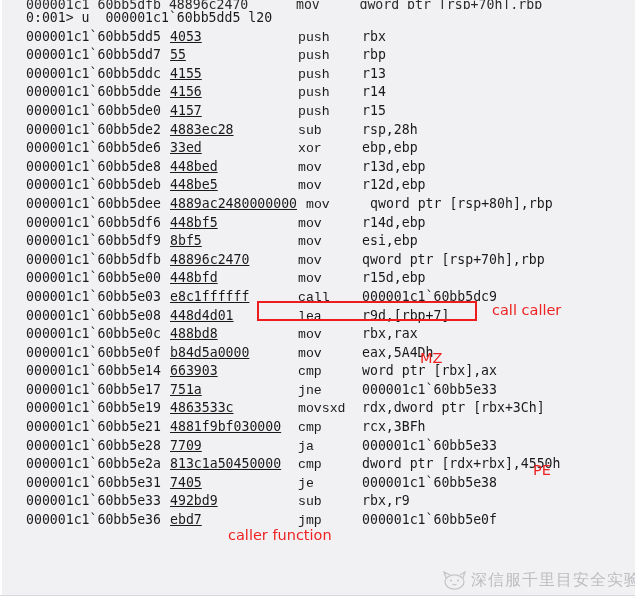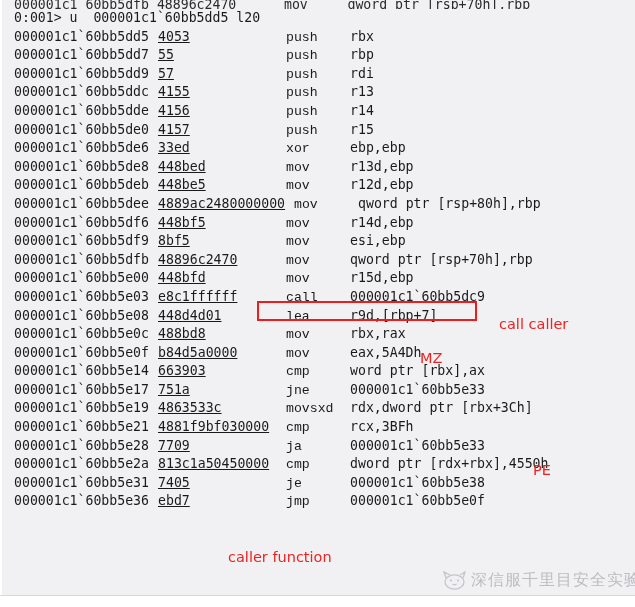--- a/index.html
+++ b/index.html
@@ -24,21 +24,21 @@
     border-left: 2px solid #ffffff;
     padding: 0;
     overflow: hidden;
   }
   .line {
     height: 18.6px;
     line-height: 18.6px;
     white-space: pre;
     font-size: 13.2px;
     color: #1a1a1a;
-    padding-left: 12px;
+    padding-left: 24px;
     letter-spacing: 0px;
   }
   .line.partial {
     height: 9px;
     line-height: 9px;
     overflow: hidden;
     color: #2a2a2a;
   }
   .prompt-line { color: #1a1a1a; }
   .addr   { display: inline-block; width: 144px; }
@@ -92,55 +92,56 @@
 
   <div class="code-pane">
 
     <div class="line partial">000001c1`60bb5dfb 48896c2470      mov     qword ptr [rsp+70h],rbp</div>
 
     <div class="line prompt-line">0:001&gt; u  000001c1`60bb5dd5 l20</div>
 
     <div id="listing-host">
         <div class="line"><span class="addr">000001c1`60bb5dd5</span><span class="bytes">4053</span><span class="mnem">push</span><span class="ops">rbx</span></div>
         <div class="line"><span class="addr">000001c1`60bb5dd7</span><span class="bytes">55</span><span class="mnem">push</span><span class="ops">rbp</span></div>
-        <div class="line"><span class="addr">000001c1`60bb5dd9</span><span class="bytes">57</span><span class="mnem">push</span><span class="ops">rdi</span></div>
         <div class="line"><span class="addr">000001c1`60bb5ddc</span><span class="bytes">4155</span><span class="mnem">push</span><span class="ops">r13</span></div>
         <div class="line"><span class="addr">000001c1`60bb5dde</span><span class="bytes">4156</span><span class="mnem">push</span><span class="ops">r14</span></div>
         <div class="line"><span class="addr">000001c1`60bb5de0</span><span class="bytes">4157</span><span class="mnem">push</span><span class="ops">r15</span></div>
+        <div class="line"><span class="addr">000001c1`60bb5de2</span><span class="bytes">4883ec28</span><span class="mnem">sub</span><span class="ops">rsp,28h</span></div>
         <div class="line"><span class="addr">000001c1`60bb5de6</span><span class="bytes">33ed</span><span class="mnem">xor</span><span class="ops">ebp,ebp</span></div>
         <div class="line"><span class="addr">000001c1`60bb5de8</span><span class="bytes">448bed</span><span class="mnem">mov</span><span class="ops">r13d,ebp</span></div>
         <div class="line"><span class="addr">000001c1`60bb5deb</span><span class="bytes">448be5</span><span class="mnem">mov</span><span class="ops">r12d,ebp</span></div>
         <div class="line"><span class="addr">000001c1`60bb5dee</span><span class="bytes wide">4889ac2480000000</span><span class="mnem">mov</span><span class="ops">qword ptr [rsp+80h],rbp</span></div>
         <div class="line"><span class="addr">000001c1`60bb5df6</span><span class="bytes">448bf5</span><span class="mnem">mov</span><span class="ops">r14d,ebp</span></div>
         <div class="line"><span class="addr">000001c1`60bb5df9</span><span class="bytes">8bf5</span><span class="mnem">mov</span><span class="ops">esi,ebp</span></div>
         <div class="line"><span class="addr">000001c1`60bb5dfb</span><span class="bytes">48896c2470</span><span class="mnem">mov</span><span class="ops">qword ptr [rsp+70h],rbp</span></div>
         <div class="line"><span class="addr">000001c1`60bb5e00</span><span class="bytes">448bfd</span><span class="mnem">mov</span><span class="ops">r15d,ebp</span></div>
         <div class="line"><span class="addr">000001c1`60bb5e03</span><span class="bytes">e8c1ffffff</span><span class="mnem">call</span><span class="ops">000001c1`60bb5dc9</span></div>
         <div class="line"><span class="addr">000001c1`60bb5e08</span><span class="bytes">448d4d01</span><span class="mnem">lea</span><span class="ops">r9d,[rbp+7]</span></div>
         <div class="line"><span class="addr">000001c1`60bb5e0c</span><span class="bytes">488bd8</span><span class="mnem">mov</span><span class="ops">rbx,rax</span></div>
         <div class="line"><span class="addr">000001c1`60bb5e0f</span><span class="bytes">b84d5a0000</span><span class="mnem">mov</span><span class="ops">eax,5A4Dh</span></div>
         <div class="line"><span class="addr">000001c1`60bb5e14</span><span class="bytes">663903</span><span class="mnem">cmp</span><span class="ops">word ptr [rbx],ax</span></div>
         <div class="line"><span class="addr">000001c1`60bb5e17</span><span class="bytes">751a</span><span class="mnem">jne</span><span class="ops">000001c1`60bb5e33</span></div>
         <div class="line"><span class="addr">000001c1`60bb5e19</span><span class="bytes">4863533c</span><span class="mnem">movsxd</span><span class="ops">rdx,dword ptr [rbx+3Ch]</span></div>
         <div class="line"><span class="addr">000001c1`60bb5e21</span><span class="bytes">4881f9bf030000</span><span class="mnem">cmp</span><span class="ops">rcx,3BFh</span></div>
         <div class="line"><span class="addr">000001c1`60bb5e28</span><span class="bytes">7709</span><span class="mnem">ja</span><span class="ops">000001c1`60bb5e33</span></div>
         <div class="line"><span class="addr">000001c1`60bb5e2a</span><span class="bytes">813c1a50450000</span><span class="mnem">cmp</span><span class="ops">dword ptr [rdx+rbx],4550h</span></div>
         <div class="line"><span class="addr">000001c1`60bb5e31</span><span class="bytes">7405</span><span class="mnem">je</span><span class="ops">000001c1`60bb5e38</span></div>
+        <div class="line"><span class="addr">000001c1`60bb5e33</span><span class="bytes">492bd9</span><span class="mnem">sub</span><span class="ops">rbx,r9</span></div>
         <div class="line"><span class="addr">000001c1`60bb5e36</span><span class="bytes">ebd7</span><span class="mnem">jmp</span><span class="ops">000001c1`60bb5e0f</span></div>
       </div>
 
   </div>
 
   <div class="redbox" id="redbox" style="left: 257px; top: 301px; width: 220px; height: 20px;"></div>
 
   <div id="annot-host">
-      <div class="annot" style="left: 492px; top: 316px; margin-left: 7px;">call caller</div>
+      <div class="annot" style="left: 492px; top: 302px;">call caller</div>
       <div class="annot" style="left: 420px; top: 350px;">MZ</div>
       <div class="annot" style="left: 533px; top: 462px; text-align: center;">PE</div>
-      <div class="annot" style="left: 228px; top: 549px;">caller function</div>
+      <div class="annot" style="left: 228px; top: 527px;">caller function</div>
     </div>
 
   <div class="watermark" id="watermark" style="left:442px; top:570px;">
     <svg class="wm-cat" viewBox="0 0 26 20">
       <path d="M4 7 L2 1 L8 4 M18 4 L23 1 L21 7" fill="none" stroke="#c2c2c6" stroke-width="1.3"></path>
       <ellipse cx="12.5" cy="11" rx="9.5" ry="7.2" fill="none" stroke="#c2c2c6" stroke-width="1.3"></ellipse>
       <circle cx="9" cy="9.5" r="1.1" fill="#c2c2c6"></circle>
       <circle cx="16" cy="9.5" r="1.1" fill="#c2c2c6"></circle>
       <path d="M10.5 13 q2 1.6 4 0" fill="none" stroke="#c2c2c6" stroke-width="1.1"></path>
     </svg>

